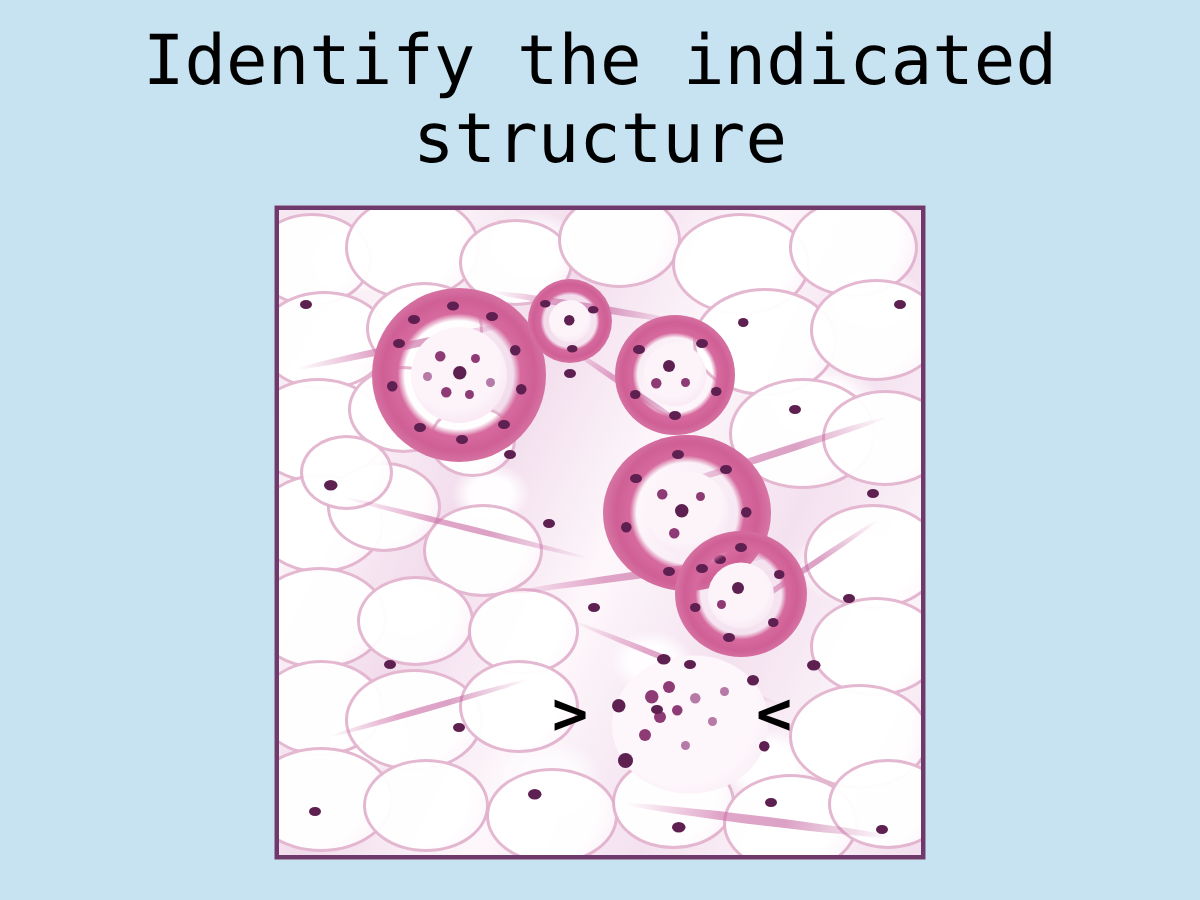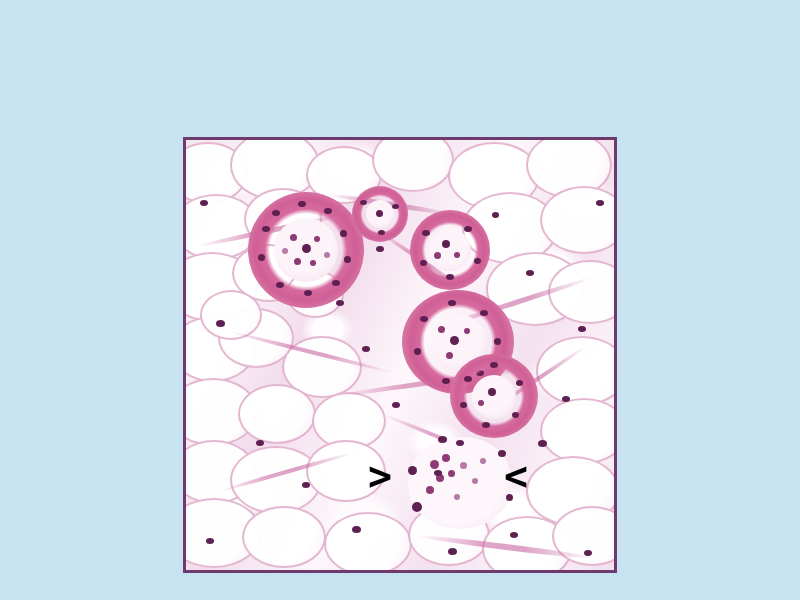--- a/index.html
+++ b/index.html
@@ -119,20 +119,22 @@
     letter-spacing: 0;
   }
   #marker-left  { left: 368px; top: 456px; }
   #marker-right { left: 504px; top: 456px; }
 </style>
 </head>
 <body>
 
 <div id="slide">
 
+  <div id="slide-title">Identify the indicated
+structure</div>
 
   <div id="figure-frame">
 
     <div id="micrograph">
 
       <div class="adipo" style="left:-18px;  top:2px;   width:76px;  height:58px;"></div>
       <div class="adipo" style="left:44px;   top:-10px; width:86px;  height:66px;"></div>
       <div class="adipo" style="left:120px;  top:6px;   width:72px;  height:54px;"></div>
       <div class="adipo" style="left:186px;  top:-12px; width:78px;  height:60px;"></div>
       <div class="adipo" style="left:262px;  top:2px;   width:88px;  height:64px;"></div>

